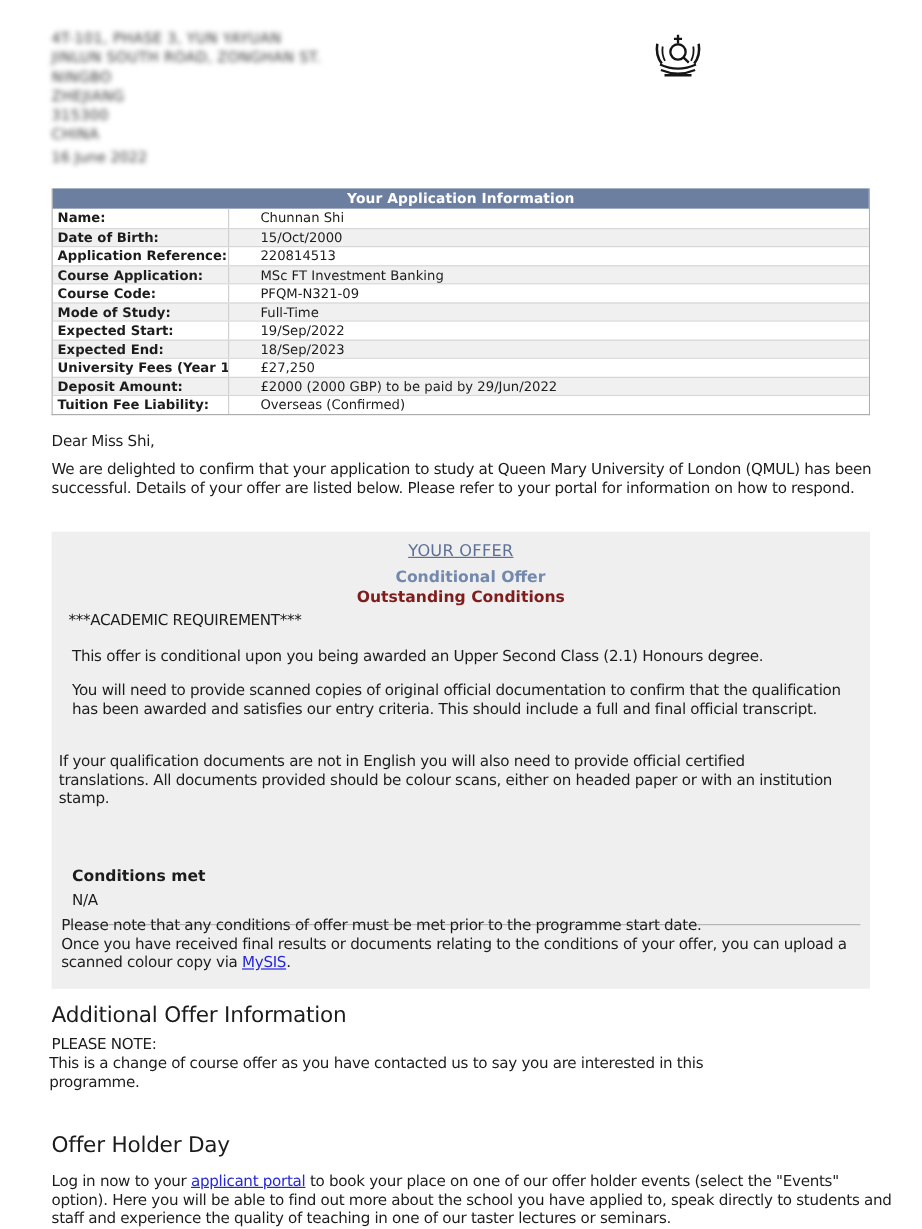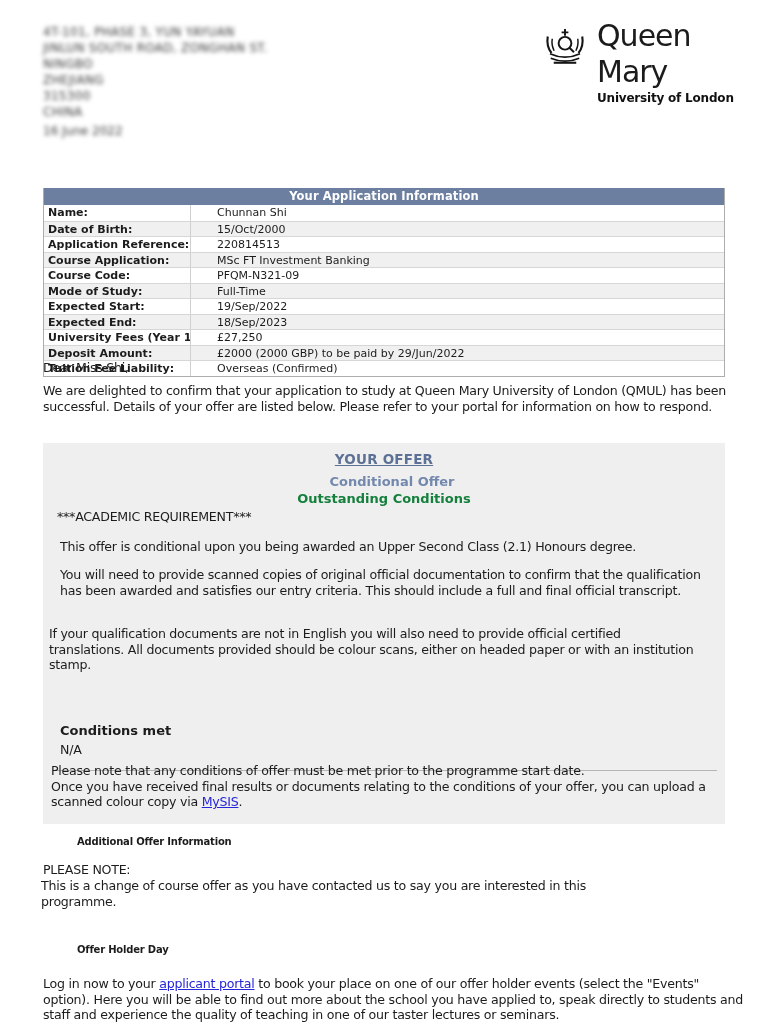--- a/index.html
+++ b/index.html
@@ -28,21 +28,20 @@
   .crown { margin-top: 6px; }
   .logo-text { margin-left: 8px; }
   .logo-name { font-size: 30px; letter-spacing: -1px; color: #1b1b1b; line-height: 36px; }
   .logo-sub { font-size: 12px; font-weight: bold; color: #111; letter-spacing: -0.2px; margin-top: 1px; }
 
   
   .app-table {
     position: absolute; left: 43px; top: 157px; width: 682px;
     border: 1px solid #adadad; border-top: none;
     font-size: 11px;
-    margin-top: 31px;
   }
   .app-table-header {
     background: #6d7fa0; color: #ffffff; font-weight: bold;
     text-align: center; height: 17px; line-height: 17px; font-size: 11.5px;
     letter-spacing: 0.1px;
   }
   .tr { display: flex; height: 15.5px; line-height: 15px; border-top: 1px solid #d6d6d6; background: #fff; gap: 20px; }
   .tr:first-child { border-top: none; }
   .tr:nth-child(even) { background: #f0f0f0; }
   .th-label {
@@ -57,47 +56,47 @@
   .intro { position: absolute; left: 43px; top: 383px; width: 692px; }
 
   
   .offer-box {
     position: absolute; left: 43px; top: 443px; width: 682px; height: 381px;
     background: #efefef;
   }
   .offer-box .centered { text-align: center; }
   .offer-title {
     position: absolute; top: 8px; width: 100%;
-    color: #5d7096; font-weight: bold; font-size: 13.5px; text-decoration: underline;
+    color: #5d7096; font-weight: normal; font-size: 13.5px; text-decoration: underline;
     letter-spacing: 0.2px;
   }
   .offer-subtitle {
     position: absolute; top: 31px; width: 100%;
     color: #7288ad; font-weight: bold; font-size: 13px; padding-left: 16px;
   }
   .offer-cond-heading {
     position: absolute; top: 48px; width: 100%;
-    color: #15803d; font-weight: bold; font-size: 13px;
+    color: #7f1d1d; font-weight: bold; font-size: 13px;
   }
   .academic-req { position: absolute; top: 66px; left: 14px; }
   .ob-para1 { position: absolute; top: 96px; left: 17px; width: 650px; }
   .ob-para2 { position: absolute; top: 124px; left: 17px; width: 650px; }
   .ob-para3 { position: absolute; top: 183px; left: 6px; width: 650px; }
   .cond-met { position: absolute; top: 280px; left: 17px; font-weight: bold; font-size: 13px; }
   .cond-met-val { position: absolute; top: 299px; left: 17px; }
   .ob-divider {
     position: absolute; top: 327px; left: 10px; width: 664px;
     border-top: 1px solid #b5b5b5; height: 0;
   }
   .ob-note { position: absolute; top: 320px; left: 8px; width: 672px; }
 
   a.doc-link { color: #2526d9; text-decoration: underline; cursor: pointer; }
 
   
-  .section-heading { font-weight: bold; font-size: 10px; letter-spacing: -0.2px; margin-left: 34px; }
+  .section-heading { font-weight: normal; font-size: 18px; letter-spacing: -0.2px; }
   .additional-heading { position: absolute; left: 43px; top: 836px; }
   .please-note-label { position: absolute; left: 43px; top: 862px; }
   .please-note-body { position: absolute; left: 41px; top: 878px; width: 612px; }
   .ohd-heading { position: absolute; left: 43px; top: 944px; }
   .ohd-body { position: absolute; left: 43px; top: 976px; width: 702px; }
 </style>
 </head>
 <body>
 
 <div class="page">
@@ -120,24 +119,20 @@
         <path d="M38 27 l6 6" stroke-width="2.6"></path>
         <path d="M9 12 c-1.5 9 1 17 5 22" stroke-width="2.8"></path>
         <path d="M15 15 c-1 6 0 11 2.5 16" stroke-width="2"></path>
         <path d="M55 12 c1.5 9 -1 17 -5 22" stroke-width="2.8"></path>
         <path d="M49 15 c1 6 0 11 -2.5 16" stroke-width="2"></path>
         <path d="M12 35 c13 6 27 6 40 0" stroke-width="2.4"></path>
         <path d="M13 41 c12 5 26 5 38 0" stroke-width="2.4"></path>
         <path d="M17 47 h30" stroke-width="2.8"></path>
       </svg>
     </span>
-    <span class="logo-text">
-      <div class="logo-name">Queen Mary</div>
-      <div class="logo-sub">University of London</div>
-    </span>
   </div>
 
   <div class="app-table">
     <div class="app-table-header">Your Application Information</div>
     <div>
       <div class="tr">
         <div class="th-label">Name:</div>
         <div class="td-value">Chunnan Shi</div>
       </div>
       <div class="tr">

